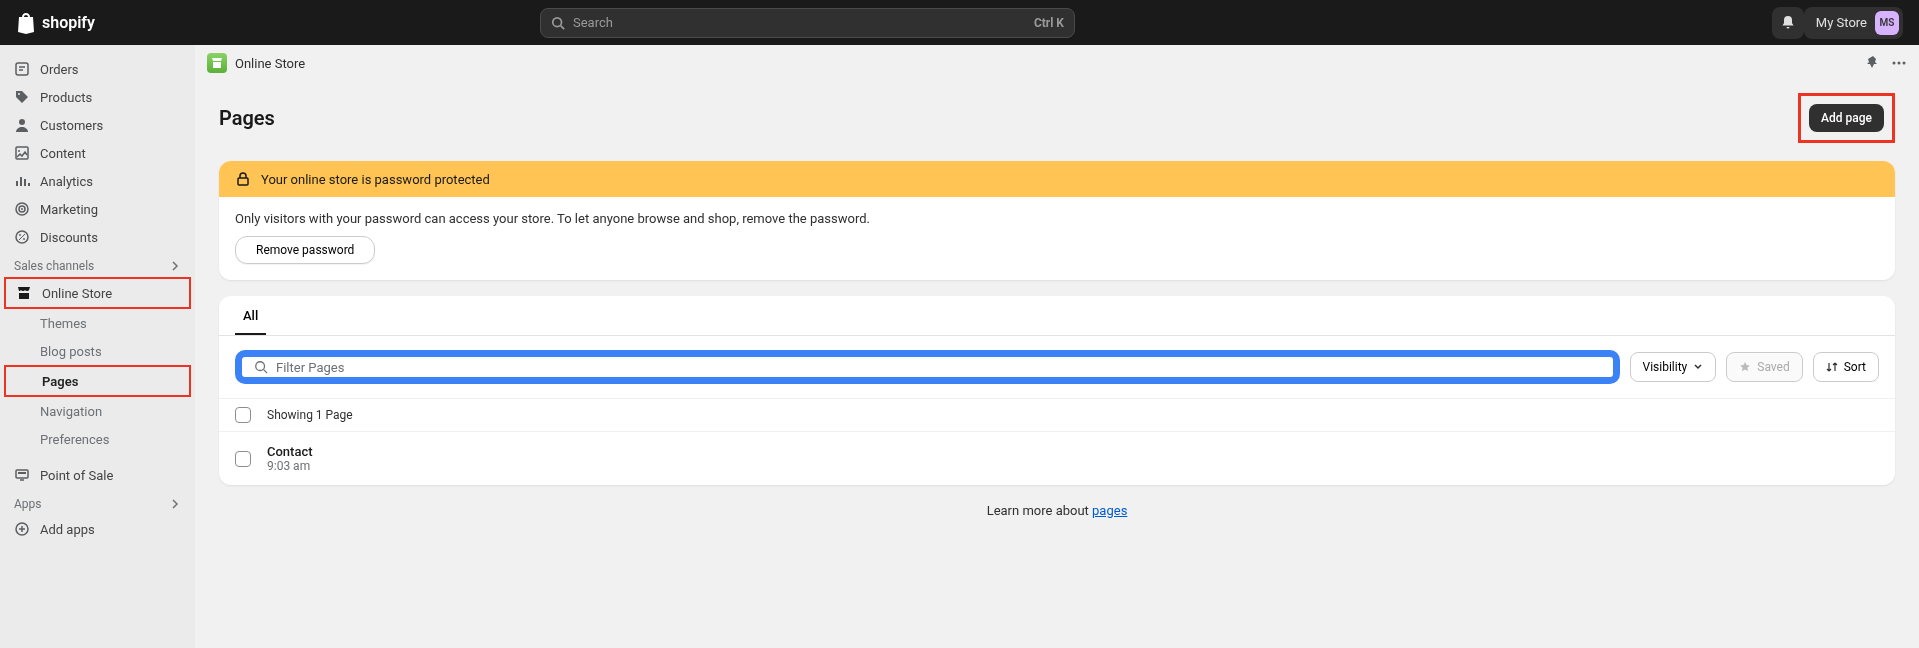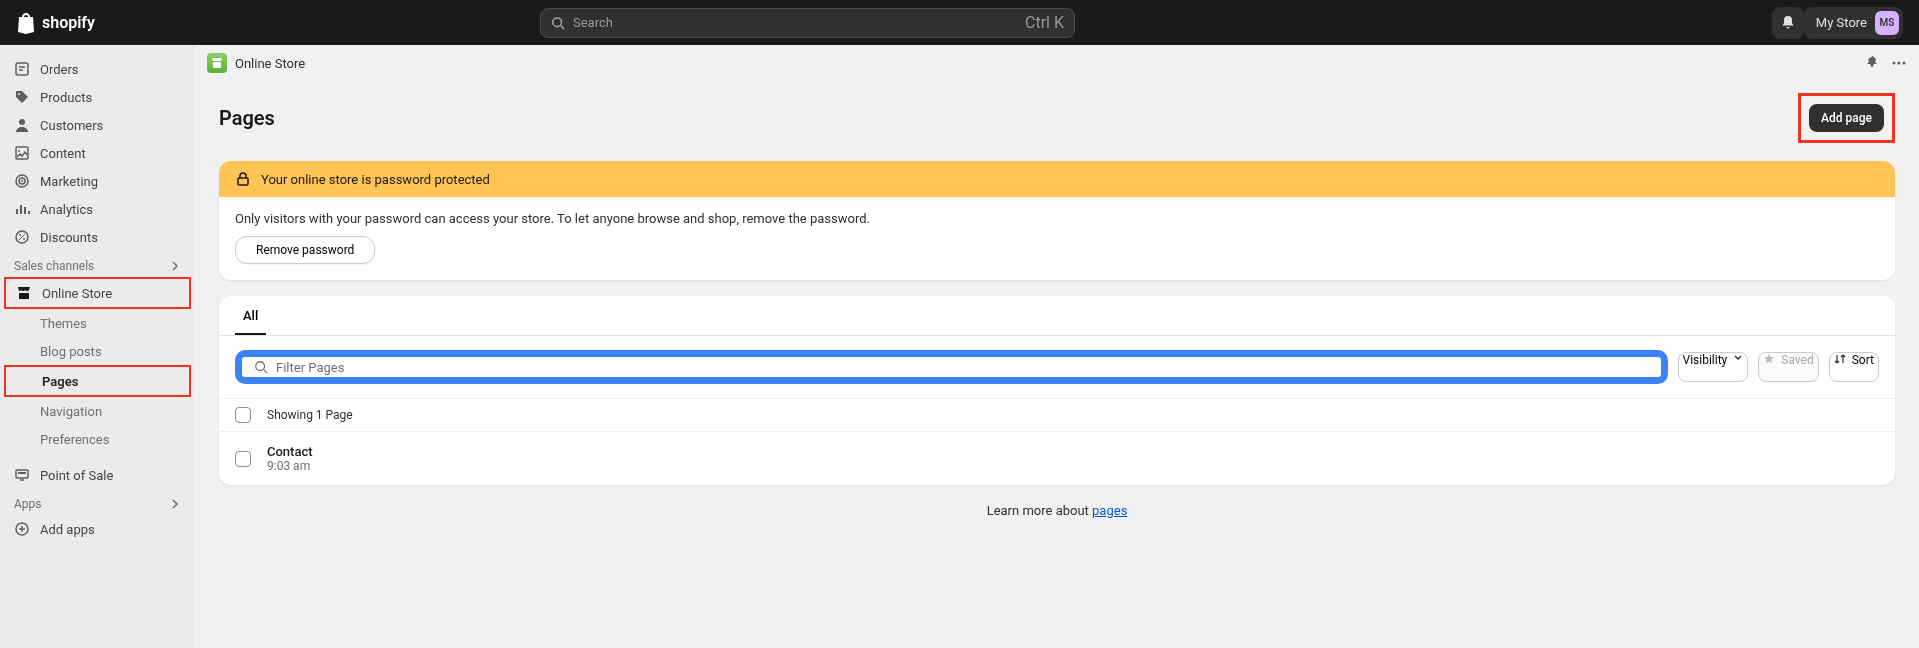--- a/index.html
+++ b/index.html
@@ -3,21 +3,21 @@
 <meta charset="utf-8">
 <style>
 * { margin: 0; padding: 0; box-sizing: border-box; font-family: -apple-system, BlinkMacSystemFont, "Segoe UI", Roboto, sans-serif; }
 body { background: #f1f1f1; width: 1919px; height: 648px; overflow: hidden; }
 
 .topbar { height: 45px; background: #1a1a1a; display: flex; align-items: center; padding: 0 16px; position: relative; }
 .logo { display: flex; align-items: center; gap: 6px; color: #fff; }
 .logo-text { font-weight: 600; font-size: 16px; }
 .searchbox { position: absolute; left: 540px; width: 535px; height: 30px; background: #303030; border: 1px solid #4a4a4a; border-radius: 8px; display: flex; align-items: center; padding: 0 10px; color: #999; font-size: 13px; }
 .searchbox .sicon { margin-right: 8px; }
-.searchbox .shortcut { margin-left: auto; color: #999; font-size: 16px; }
+.searchbox .shortcut { margin-left: auto; color: #999; font-size: 12px; font-weight: bold; }
 .topbar-right { margin-left: auto; display: flex; align-items: center; }
 .bell-btn { width: 32px; height: 32px; background: #303030; border-radius: 8px; display: flex; align-items: center; justify-content: center; }
 .store-btn { height: 32px; background: #303030; border-radius: 8px; display: flex; align-items: center; padding: 0 4px 0 12px; gap: 8px; color: #e0e0e0; font-size: 13px; }
 .store-avatar { width: 24px; height: 24px; background: #d7b3ff; border-radius: 6px; display: flex; align-items: center; justify-content: center; font-size: 10px; font-weight: 600; color: #333; }
 
 .layout { display: flex; height: calc(648px - 45px); }
 .sidebar { width: 195px; background: #ebebeb; padding-top: 10px; font-size: 13px; color: #303030; }
 .nav-item { display: flex; align-items: center; gap: 10px; height: 28px; padding: 0 14px; cursor: pointer; color: #444; }
 .nav-item.sub { padding-left: 40px; color: #6d7175; font-size: 13px; height: 28px; }
 .nav-item.sub.active { font-weight: 600; color: #202223; }
@@ -42,21 +42,21 @@
 .banner-top { background: #ffc453; padding: 10px 16px; display: flex; align-items: center; gap: 10px; font-size: 13px; color: #1a1a1a; }
 .banner-body { padding: 14px 16px 16px 16px; font-size: 13px; color: #303030; }
 .remove-btn { margin-top: 10px; background: #fff; border: 1px solid #c9cccf; border-radius: 12px; padding: 6px 20px; font-size: 12px; cursor: pointer; box-shadow: 0 1px 1px rgba(0,0,0,0.05); }
 
 .table-card { margin-top: 16px; }
 .tabs { display: flex; border-bottom: 1px solid #e1e3e5; padding: 0 16px; }
 .tab { padding: 12px 8px 10px 8px; font-size: 13px; cursor: pointer; }
 .tab.active { border-bottom: 2px solid #1a1a1a; font-weight: 500; }
 .filter-row { display: flex; gap: 10px; padding: 14px 16px; align-items: center; }
 .filter-input { flex: 1; border: 7px solid #3b82f6; border-radius: 10px; height: 34px; display: flex; align-items: center; padding: 0 12px; color: #6d7175; font-size: 13px; }
-.pill-btn { height: 30px; border: 1px solid #c9cccf; border-radius: 8px; background: #fff; padding: 0 4px; font-size: 12px; display: flex; align-items: flex-start; gap: 6px; cursor: pointer; }
+.pill-btn { height: 30px; border: 1px solid #c9cccf; border-radius: 8px; background: #fff; padding: 0 12px; font-size: 12px; display: flex; align-items: center; gap: 6px; cursor: pointer; }
 .pill-btn.disabled { color: #aaa; background: #fafafa; }
 .list-head { display: flex; align-items: center; padding: 8px 16px; font-size: 12px; color: #303030; border-top:1px solid #f0f0f0; border-bottom:1px solid #f0f0f0; }
 .list-row { display: flex; align-items: center; padding: 12px 16px; font-size: 13px; }
 .chk { width: 16px; height: 16px; border: 1px solid #8a8e91; border-radius: 4px; margin-right: 16px; }
 .row-title { font-weight: 500; color: #1a1a1a; }
 .row-time { font-size: 12px; color: #6d7175; }
 
 .learn-more { text-align: center; font-size: 13px; margin-top: 18px; color: #303030; }
 .learn-more a { color: #005bd3; text-decoration: underline; }
 
@@ -130,34 +130,34 @@
             <rect x="2" y="2" width="12" height="12" rx="1" fill="none" stroke="#5c5f62" stroke-width="1.5"></rect>
             <circle cx="5" cy="6" r="1" fill="#5c5f62"></circle>
             <path d="M3 12l3-3 2 2 3-4 2 3" stroke="#5c5f62" stroke-width="1.5" fill="none"></path>
           </svg>
         </span>
         <span>Content</span>
       </div>
     <div class="nav-item">
         <span class="icon">
           <svg width="16" height="16" viewBox="0 0 16 16">
+            <path stroke="#5c5f62" stroke-width="2" d="M3 13V8m4 5V4m4 9V6m4 7v-3"></path>
+          </svg>
+        </span>
+        <span>Analytics</span>
+      </div>
+    <div class="nav-item">
+        <span class="icon">
+          <svg width="16" height="16" viewBox="0 0 16 16">
             <circle cx="8" cy="8" r="6" fill="none" stroke="#5c5f62" stroke-width="1.5"></circle>
             <circle cx="8" cy="8" r="3" fill="none" stroke="#5c5f62" stroke-width="1.5"></circle>
             <circle cx="8" cy="8" r="1" fill="#5c5f62"></circle>
           </svg>
         </span>
         <span>Marketing</span>
-      </div>
-    <div class="nav-item">
-        <span class="icon">
-          <svg width="16" height="16" viewBox="0 0 16 16">
-            <path stroke="#5c5f62" stroke-width="2" d="M3 13V8m4 5V4m4 9V6m4 7v-3"></path>
-          </svg>
-        </span>
-        <span>Analytics</span>
       </div>
     <div class="nav-item">
         <span class="icon">
           <svg width="16" height="16" viewBox="0 0 16 16">
             <circle cx="8" cy="8" r="6" fill="none" stroke="#5c5f62" stroke-width="1.5"></circle>
             <path d="M5 11l6-6M6 6.5a.5.5 0 1 0 0-1 .5.5 0 0 0 0 1zm4 4a.5.5 0 1 0 0-1 .5.5 0 0 0 0 1z" stroke="#5c5f62" fill="#5c5f62"></path>
           </svg>
         </span>
         <span>Discounts</span>
       </div>

